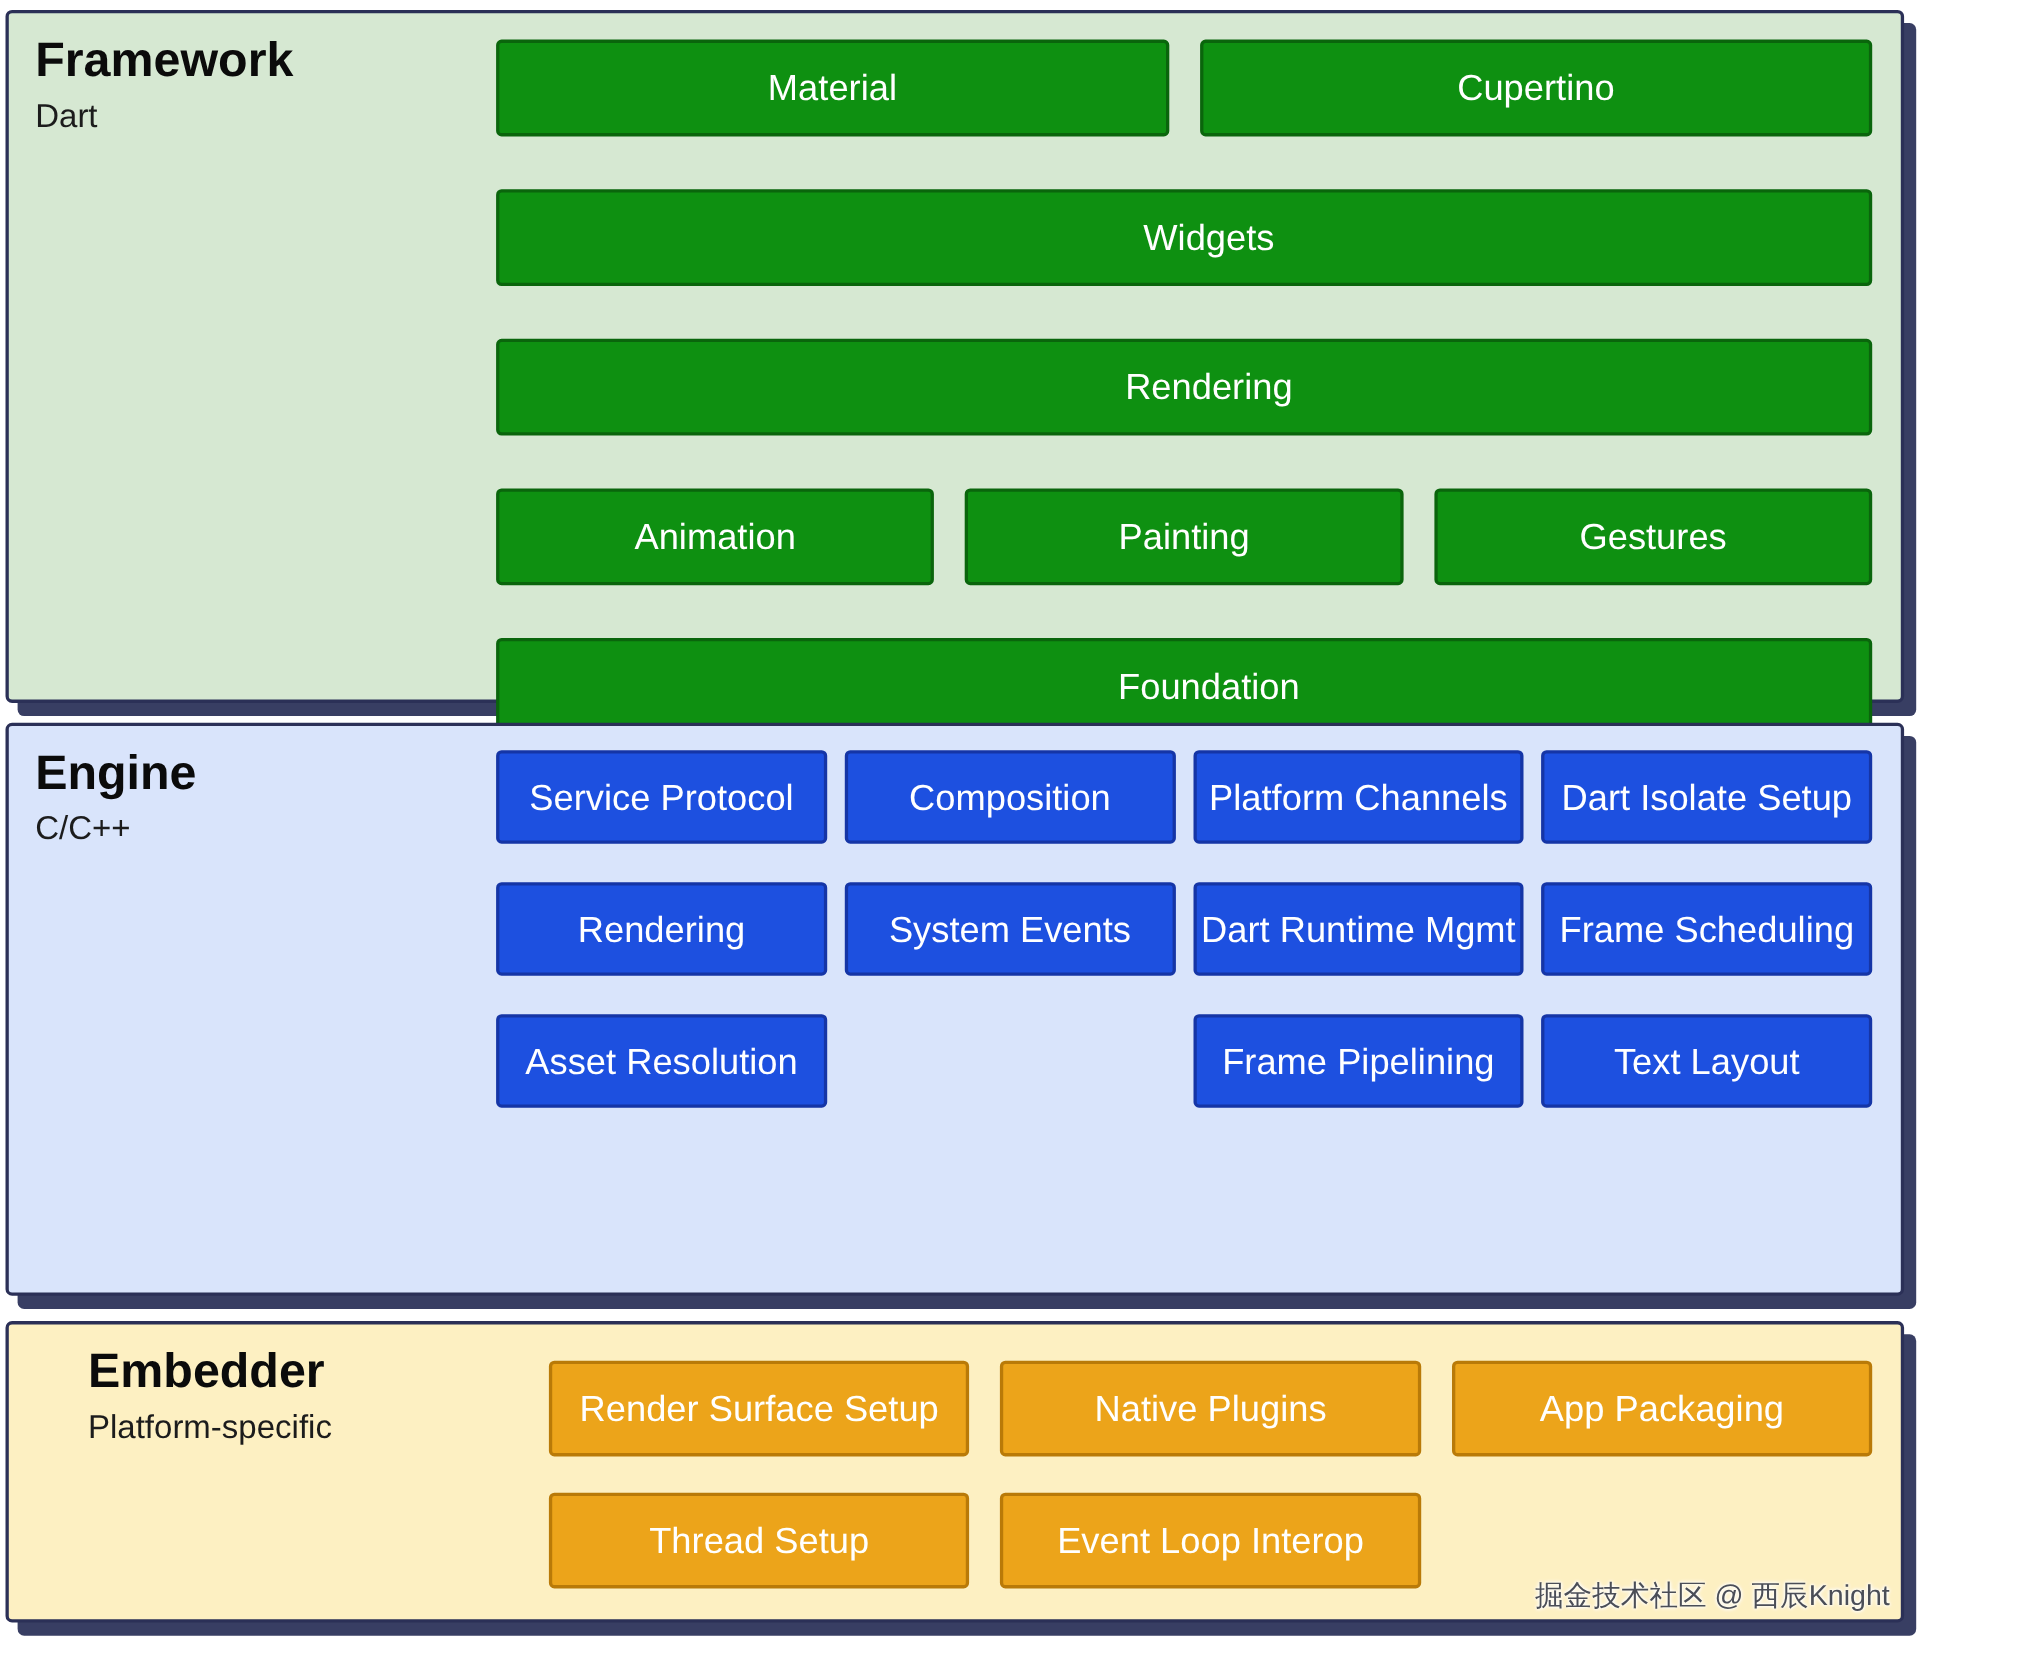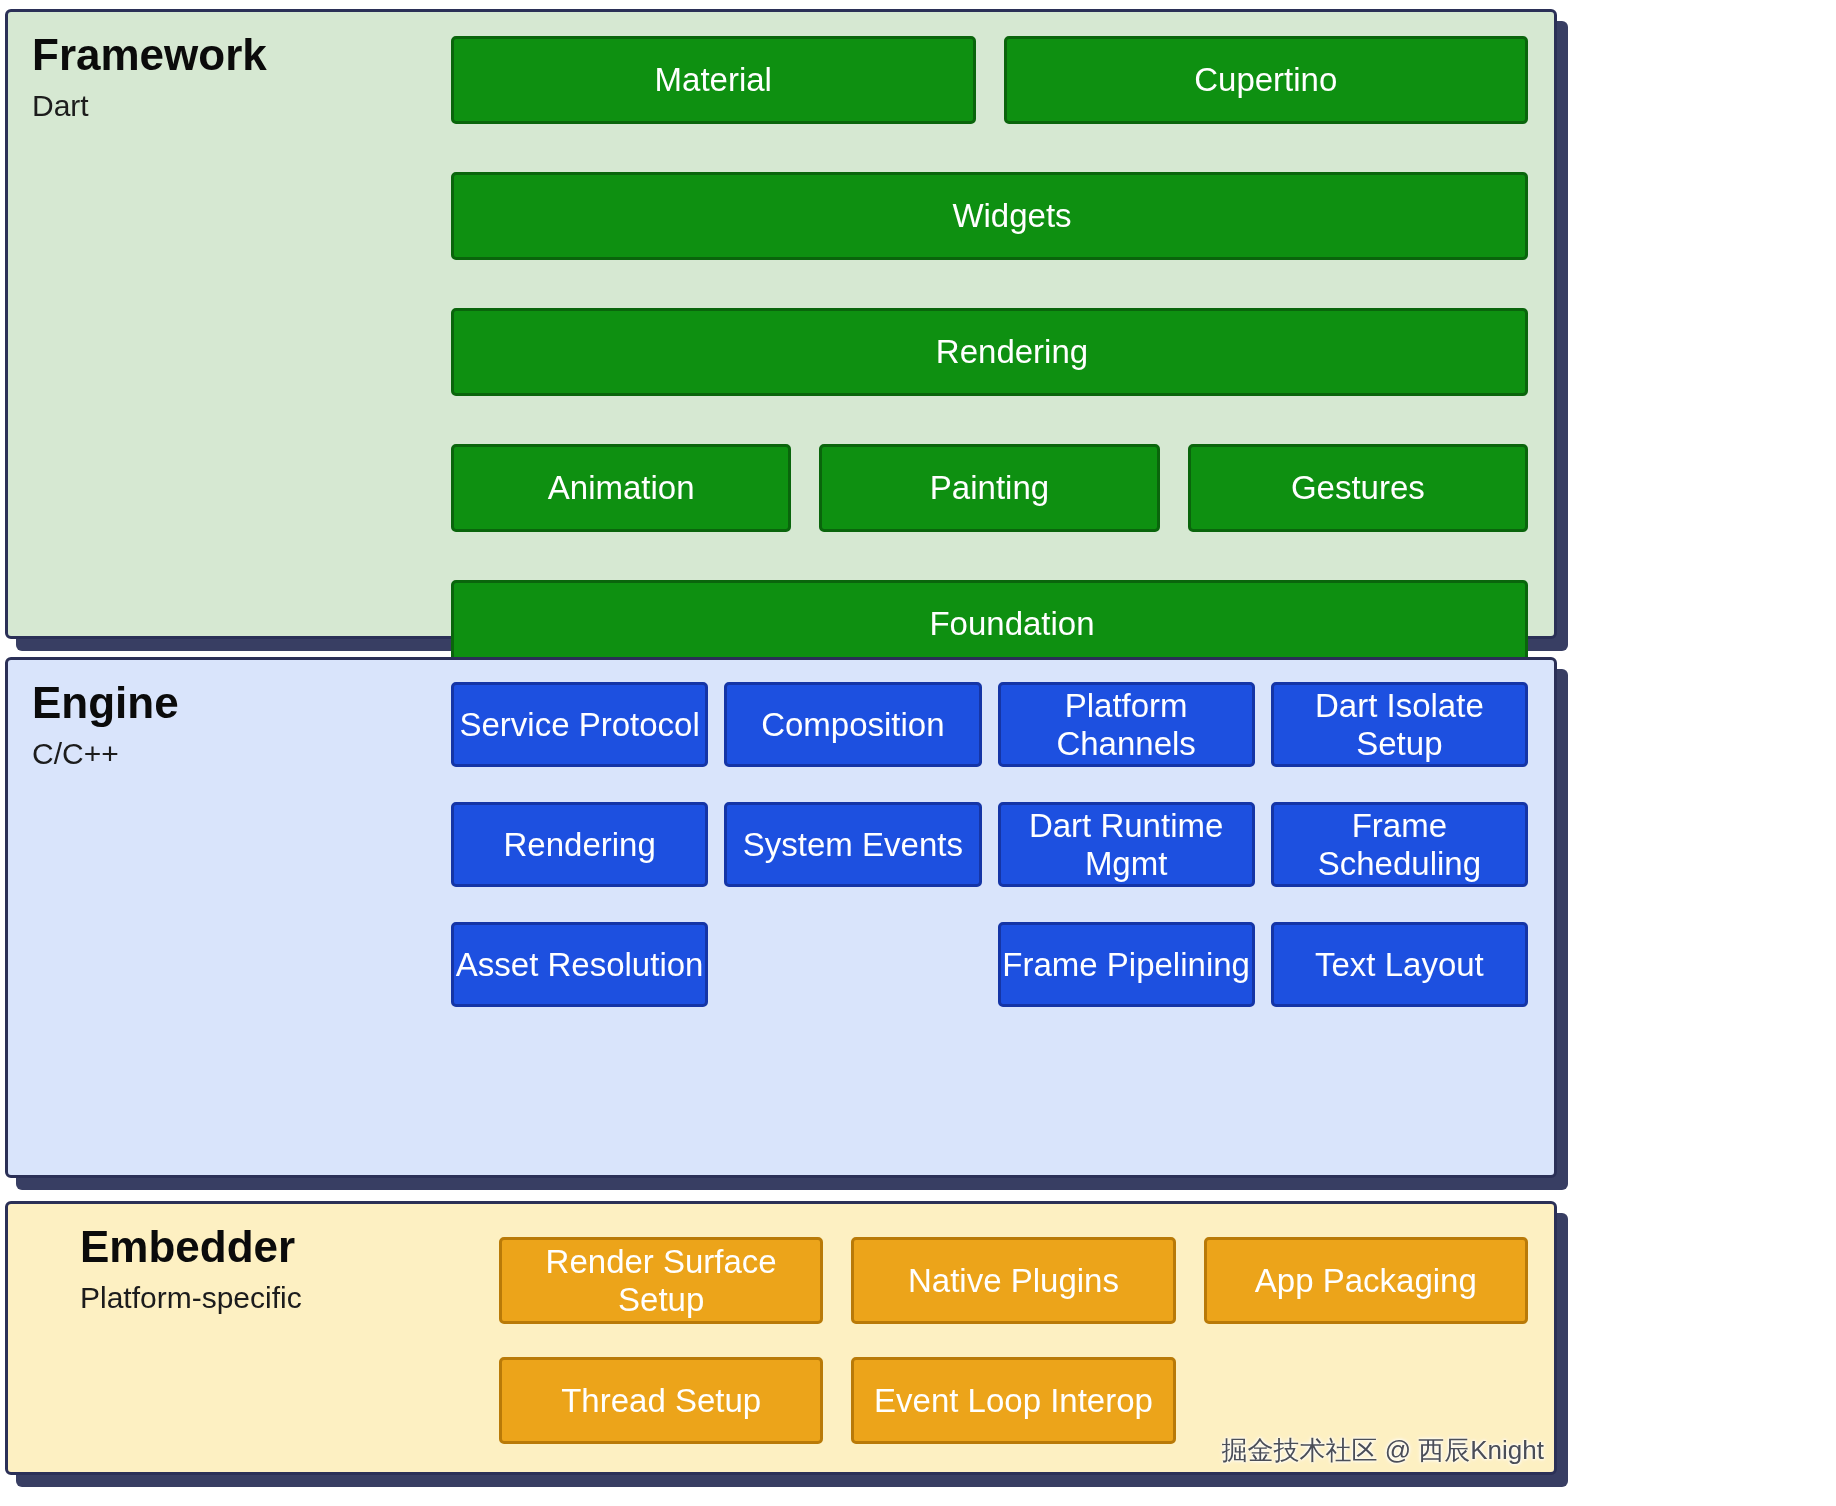--- a/index.html
+++ b/index.html
@@ -11,21 +11,21 @@
   .canvas {
     position: relative;
     width: 1836px;
     height: 1506px;
     background: #ffffff;
     overflow: hidden;
   }
   .layer {
     position: relative;
     margin-left: 5px;
-    width: 1552px;
+    width: 1726px;
     box-sizing: border-box;
     border: 3px solid var(--panel-border, #2b3057);
     border-radius: 6px;
     box-shadow: 11px 12px 0 var(--panel-shadow, #383e63);
     display: flex;
   }
   .layer.framework {
     margin-top: 9px;
     height: 630px;
     background: var(--framework-bg, #d6e8d2);

